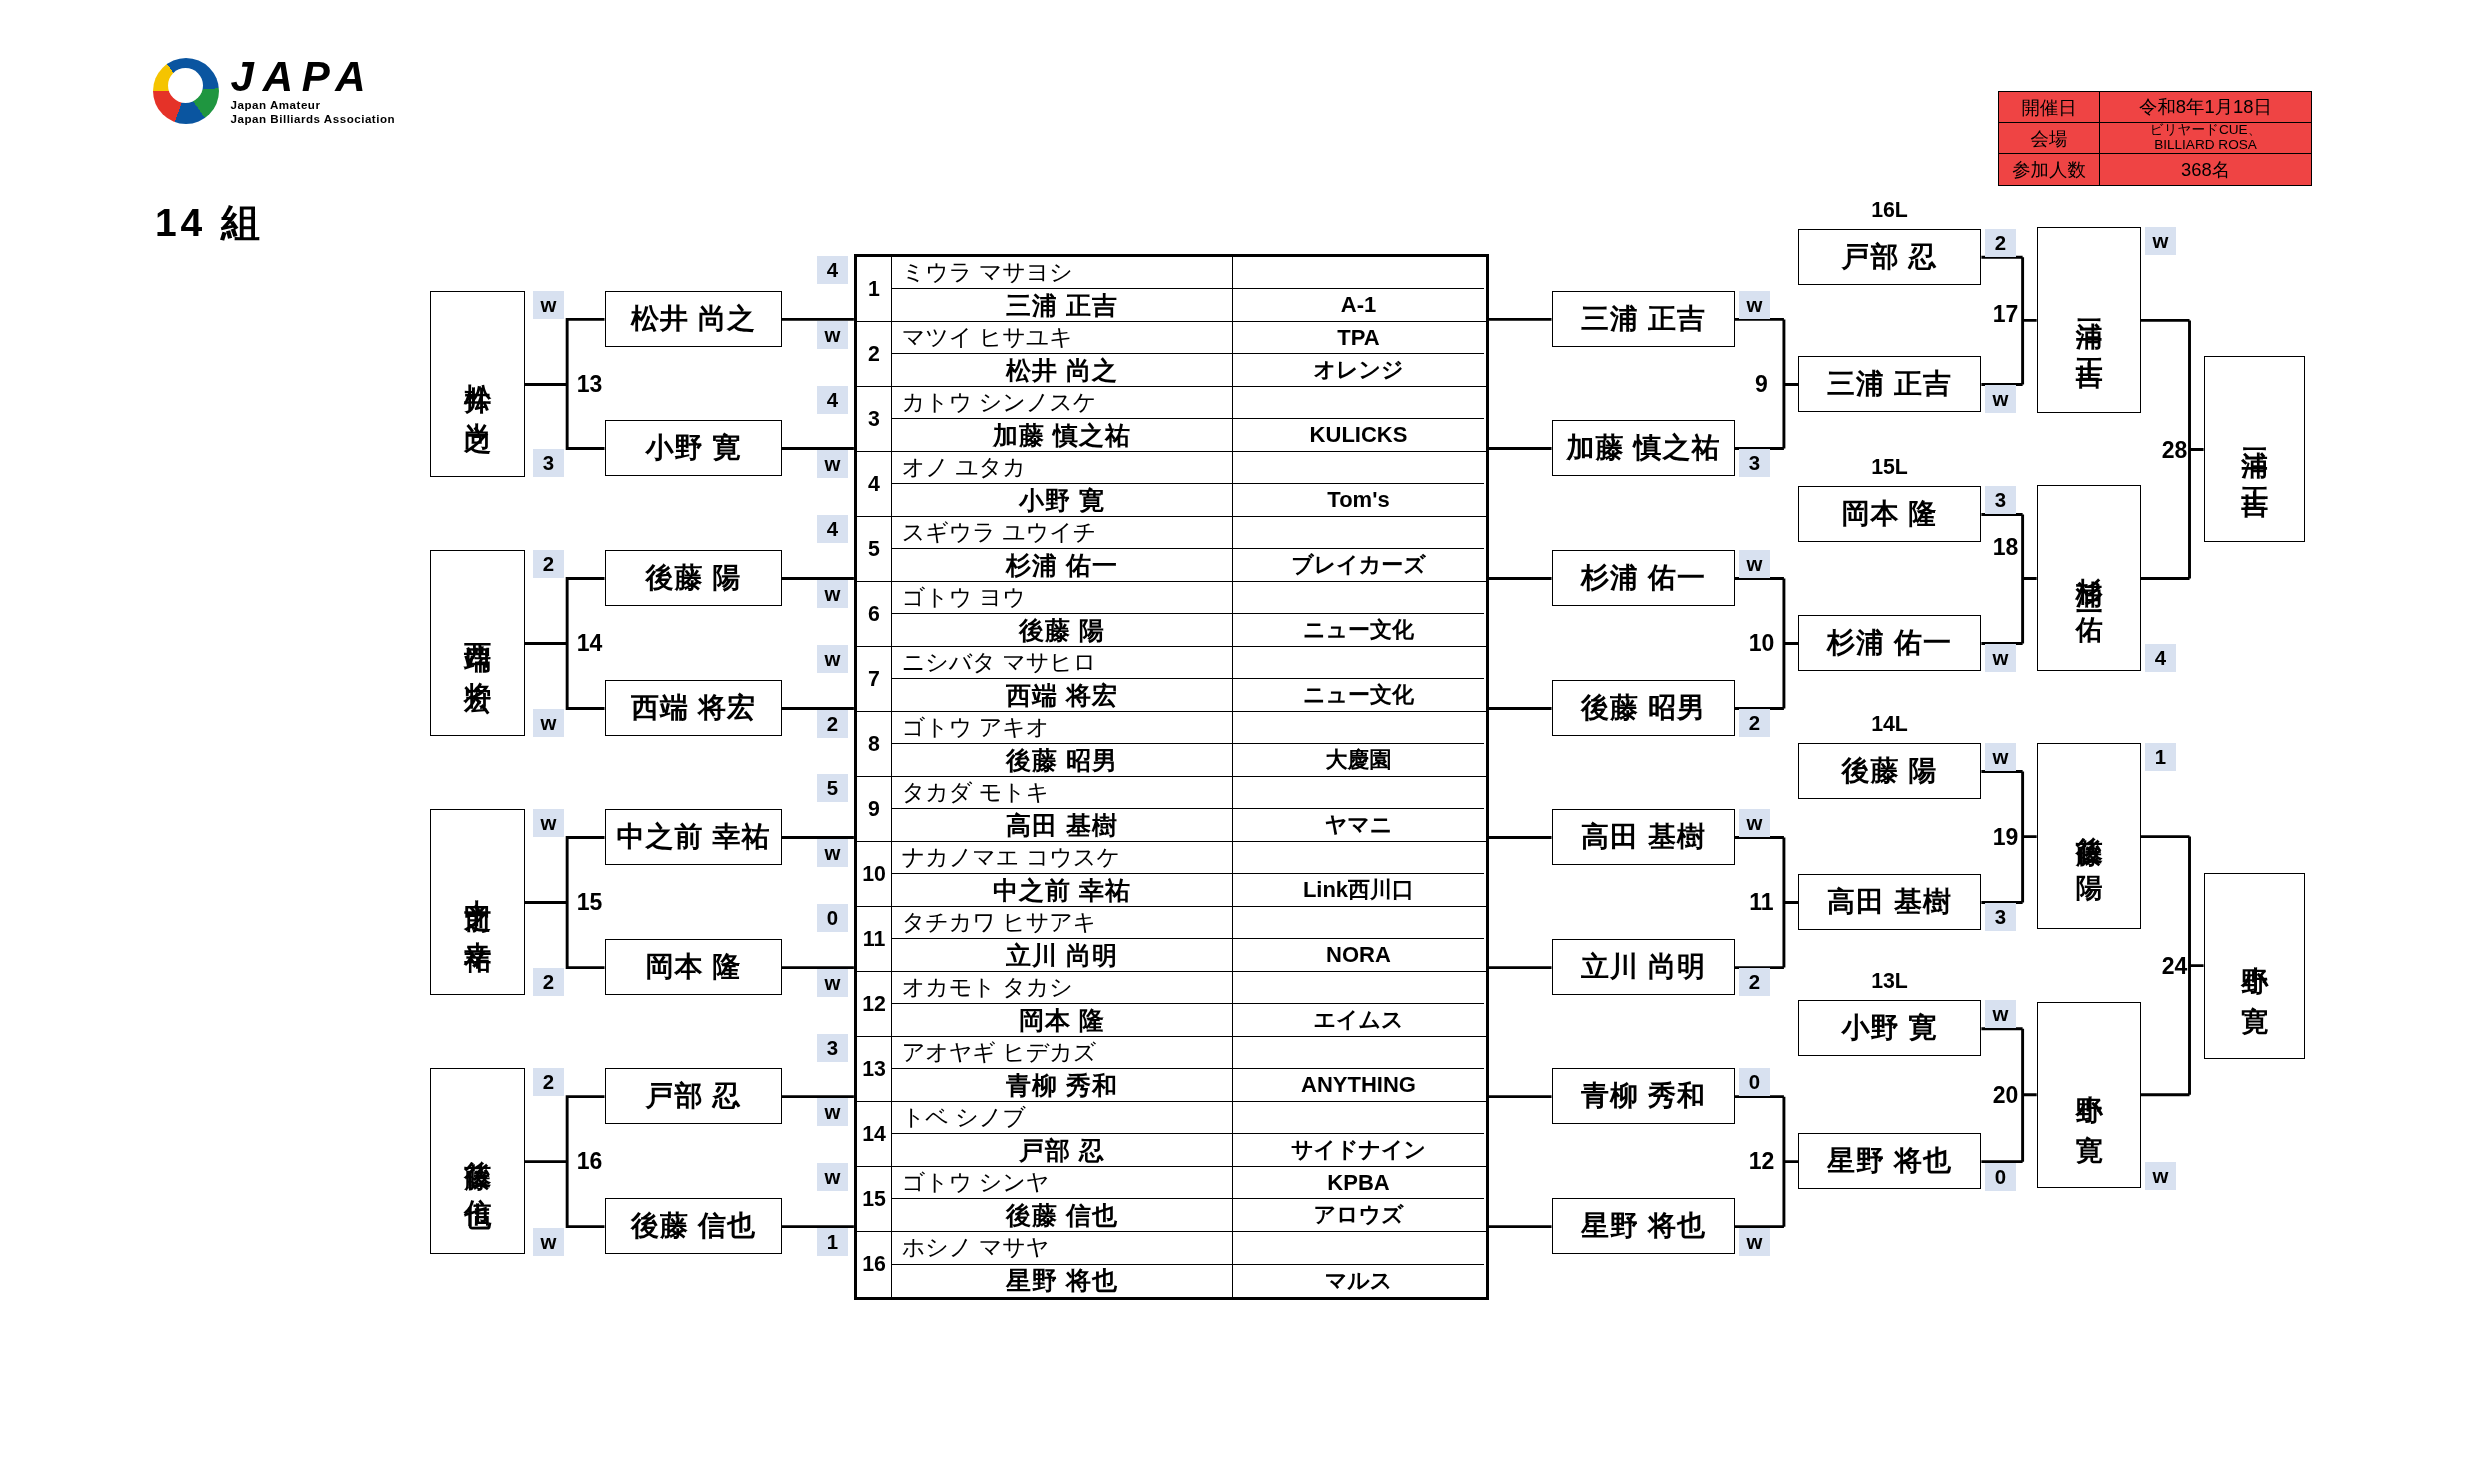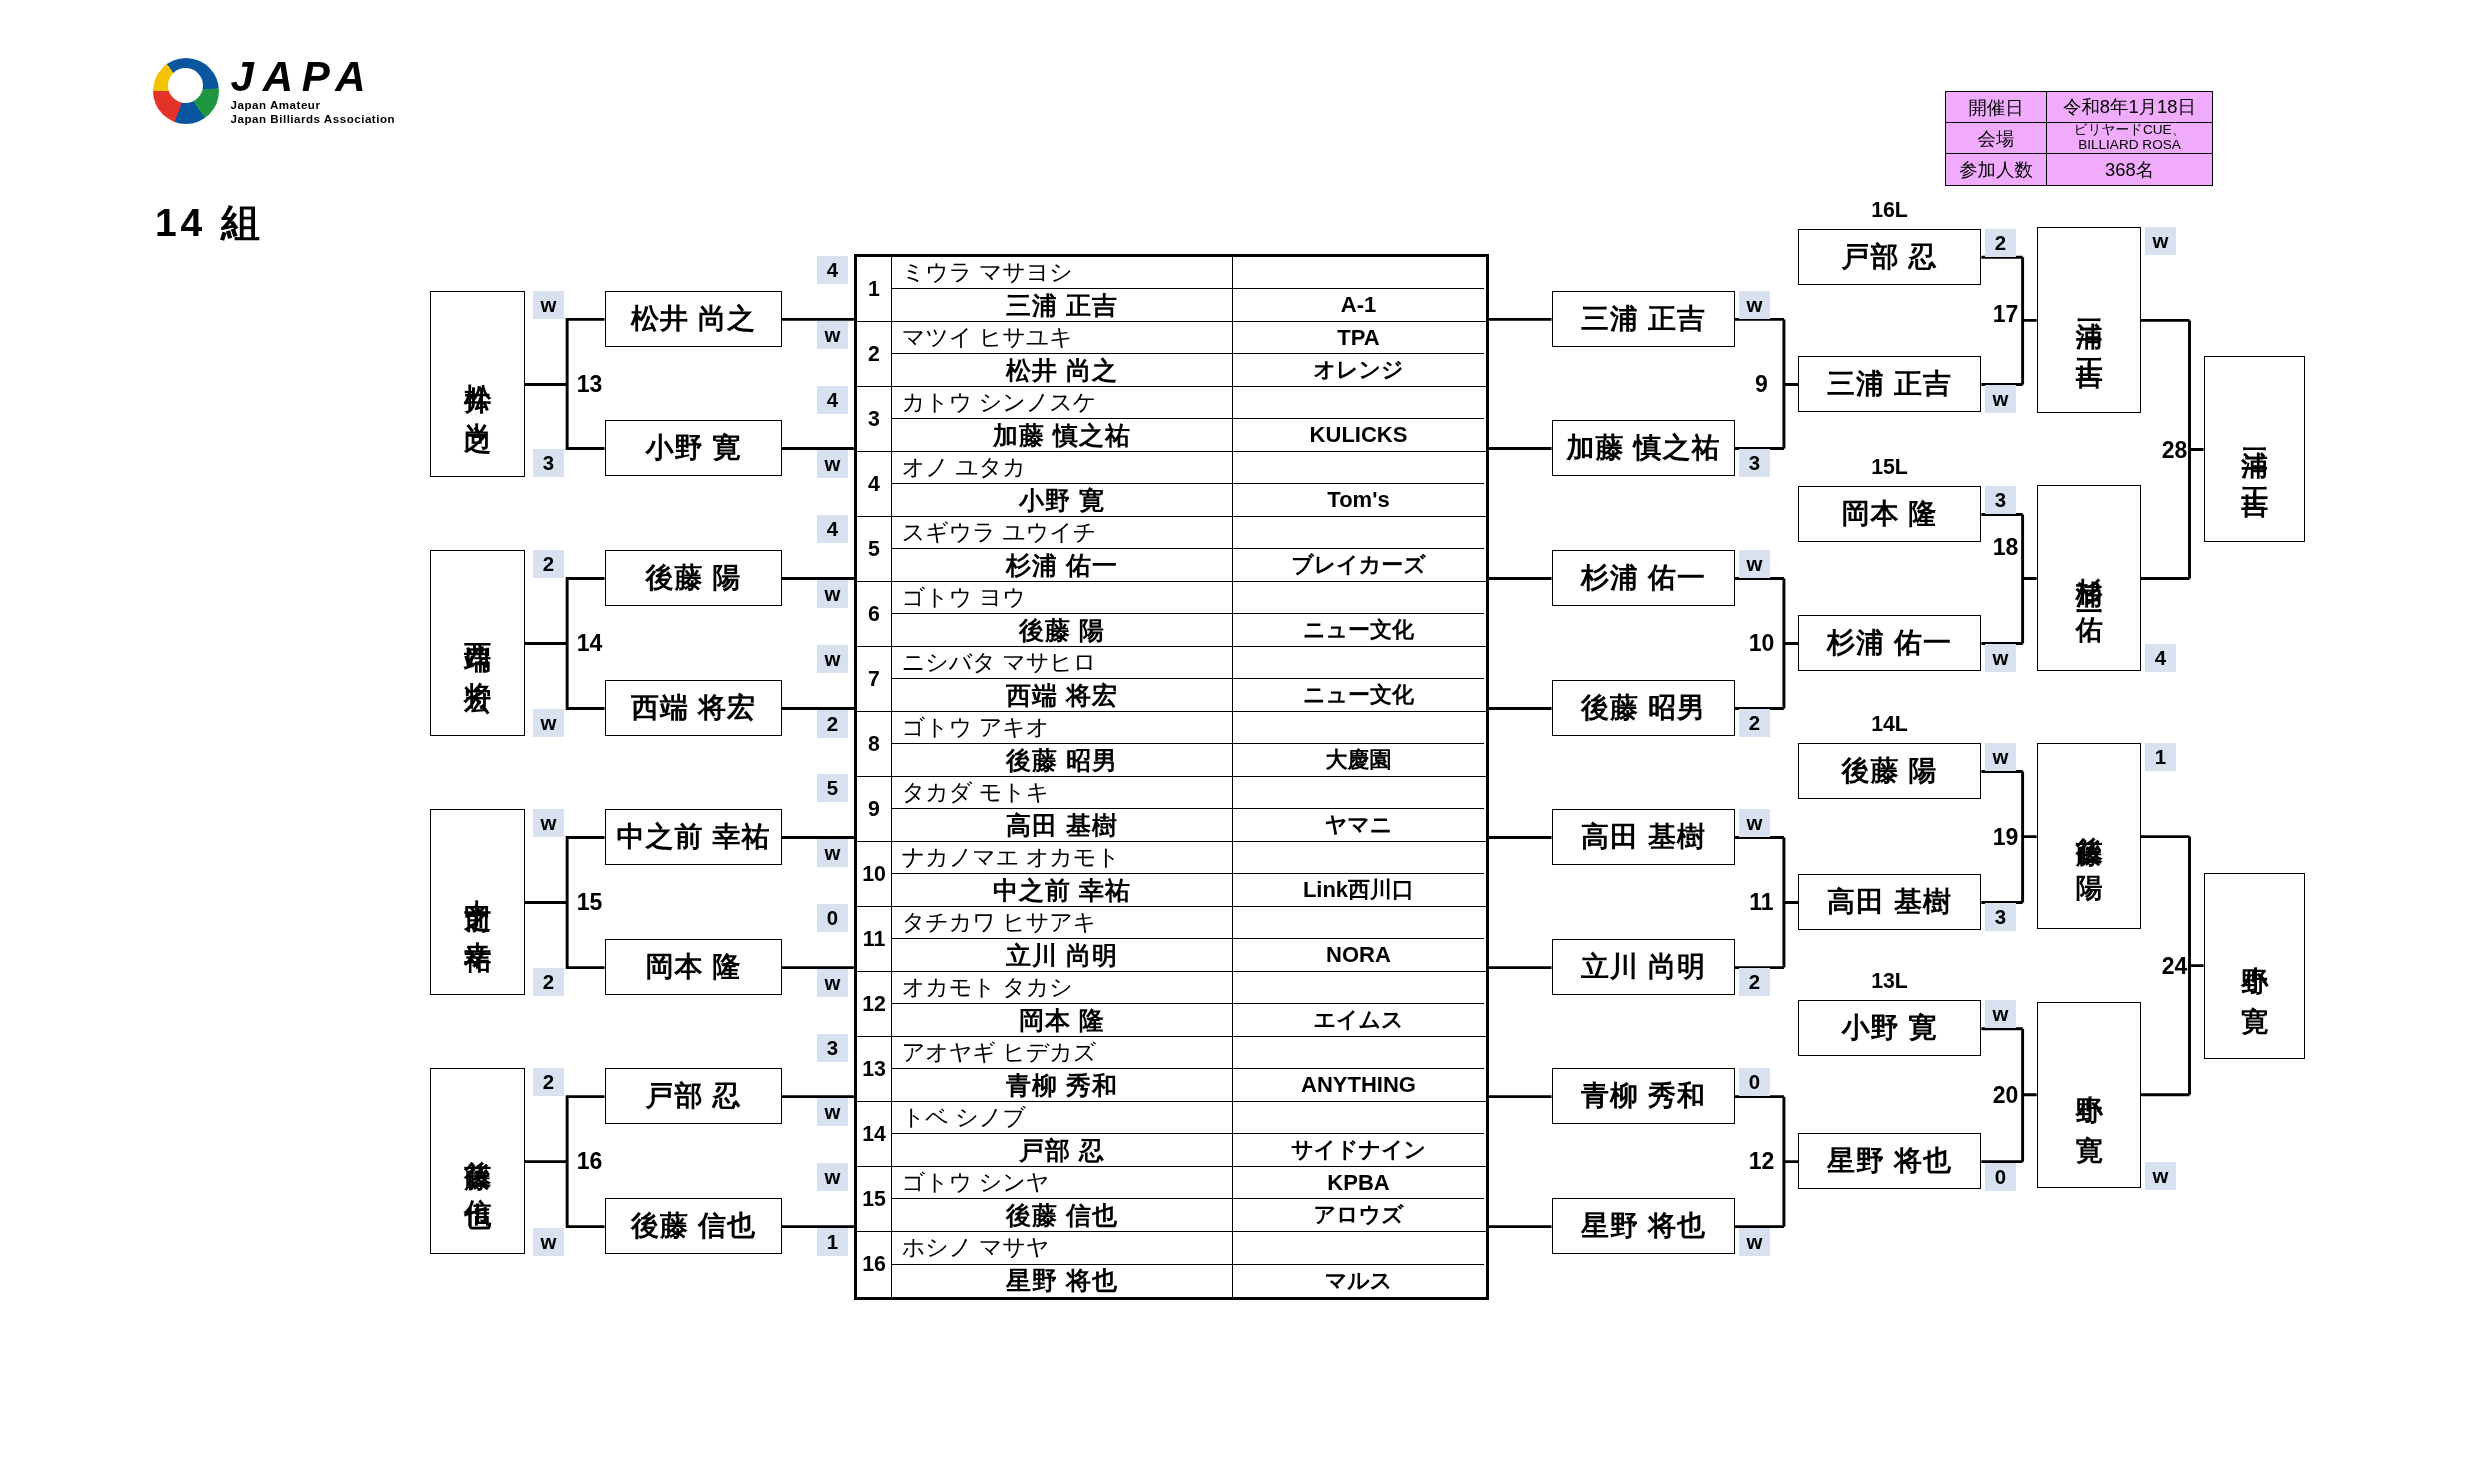--- a/index.html
+++ b/index.html
@@ -9,21 +9,21 @@
 
   
   .logo{position:absolute;left:153px;top:56px;display:flex;align-items:center;gap:11.6px}
   .logo-ball{width:66px;height:66px;border-radius:50%;position:relative;
     background:conic-gradient(from 200deg,#e53228 0 70deg,#f5c400 70deg 125deg,#0a55a0 125deg 245deg,#1f9640 245deg 305deg,#0a55a0 305deg 360deg)}
   .logo-ball::after{content:"";position:absolute;left:14.6px;top:10.7px;width:35px;height:35px;background:#fff;border-radius:50%}
   .logo-japa{font-size:42px;font-weight:800;font-style:italic;letter-spacing:8.7px;line-height:1}
   .logo-sub{font-size:11.6px;font-weight:700;letter-spacing:0.5px;line-height:13.6px}
   .title{position:absolute;left:1304px;top:56px;transform:translateX(-50%);white-space:nowrap;
          font-size:62px;font-weight:800;border-bottom:5.8px solid #000;padding:0 15.5px 9.7px;letter-spacing:1.9px}
-  .info{position:absolute;left:1945px;top:91px;width:268px;border:1.9px solid #000;background:#f0abfc}
+  .info{position:absolute;left:1998px;top:91px;width:314px;border:1.9px solid #000;background:#ef4444}
   .info-row{display:flex;border-bottom:1.9px solid #000;height:31px}
   .info-row:last-child{border-bottom:0}
   .info-label{width:101px;border-right:1.9px solid #000;display:flex;align-items:center;justify-content:center;font-size:18.4px}
   .info-value{flex:1;display:flex;flex-direction:column;align-items:center;justify-content:center;font-size:18.4px;overflow:hidden;line-height:19.4px}
   .info-value .small{font-size:13.6px;line-height:14.6px}
   .group{position:absolute;left:155px;top:196px;font-size:39px;font-weight:700;letter-spacing:3.9px}
 
   
   .bracket-svg{position:absolute;left:0;top:0}
   .box,.vbox{position:absolute;border:1.9px solid #000;background:#fff;display:flex;align-items:center;justify-content:center;
@@ -196,21 +196,21 @@
     </div>
     <div class="entry">
       <div class="c c-num">9</div>
       <div class="c c-kana">タカダ モトキ</div>
       <div class="c c-t1"></div>
       <div class="c c-name">高田 基樹</div>
       <div class="c c-t2">ヤマニ</div>
     </div>
     <div class="entry">
       <div class="c c-num">10</div>
-      <div class="c c-kana">ナカノマエ オカモト</div>
+      <div class="c c-kana">ナカノマエ コウスケ</div>
       <div class="c c-t1"></div>
       <div class="c c-name">中之前 幸祐</div>
       <div class="c c-t2">Link西川口</div>
     </div>
     <div class="entry">
       <div class="c c-num">11</div>
       <div class="c c-kana">タチカワ ヒサアキ</div>
       <div class="c c-t1"></div>
       <div class="c c-name">立川 尚明</div>
       <div class="c c-t2">NORA</div>

